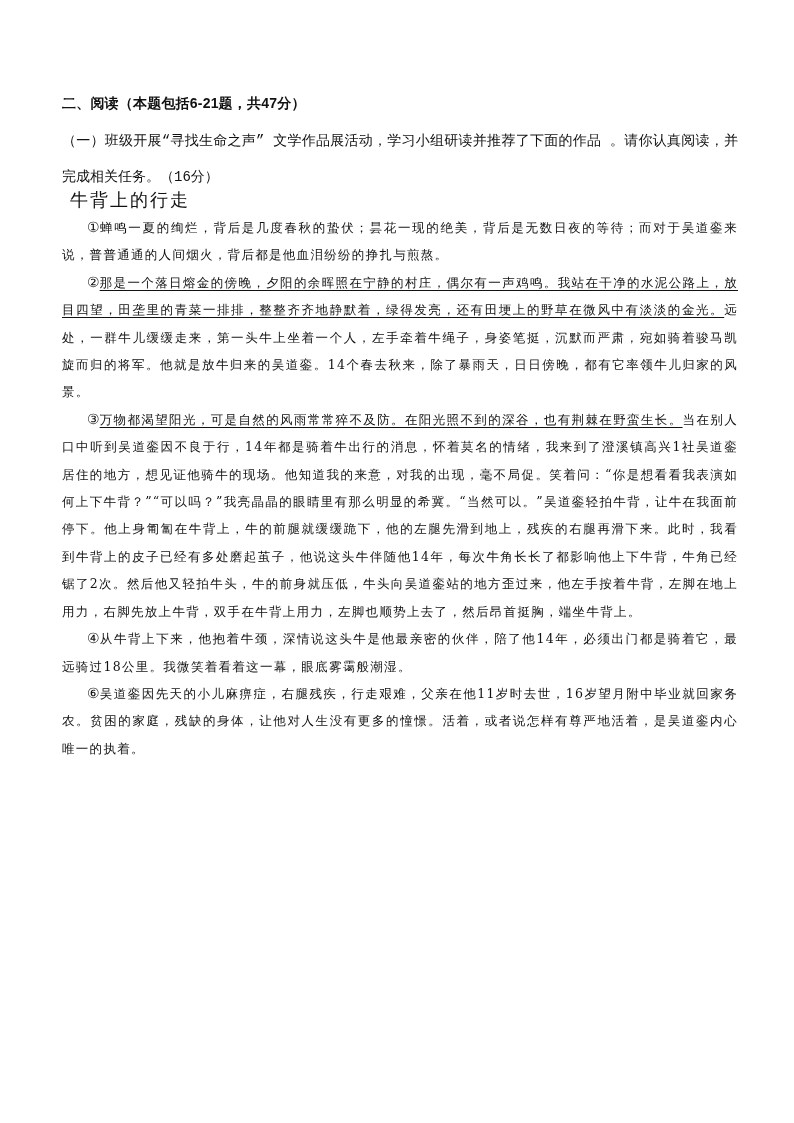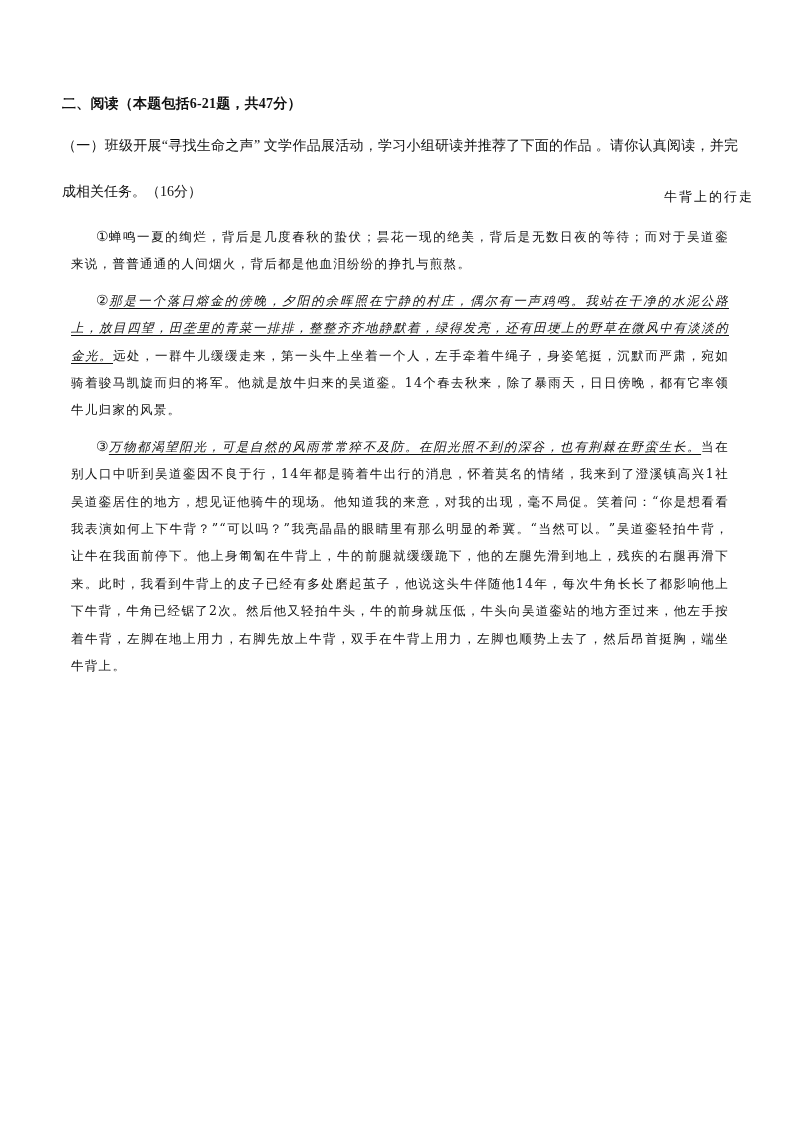--- a/index.html
+++ b/index.html
@@ -1,35 +1,37 @@
 <!DOCTYPE html>
 <html><head>
 <meta charset="utf-8">
 <style>
   html, body { margin: 0; padding: 0; background: #ffffff; }
   body { width: 794px; height: 1123px; position: relative; overflow: hidden;
          font-family: "DejaVu Serif", "Liberation Serif", serif; color: #111; }
   .page { position: absolute; left: 62px; top: 0; width: 676px; }
   .section-heading { position: absolute; top: 95px; left: 0; font-size: 14px; font-weight: bold;
-         font-family: Liberation Serif, serif; letter-spacing: 0.2px; }
-  .intro { position: absolute; top: 123px; left: 0; width: 676px; font-size: 14px; line-height: 46px;
-         font-family: Liberation Serif, serif; text-align: justify; }
-  .article-title { position: absolute; top: 188px; left: 16px; width: 676px; text-align: right;
-         font-size: 13px; letter-spacing: 2px; }
+         font-family: Liberation Sans, sans-serif; letter-spacing: 0.2px; }
+  .intro { position: absolute; top: 123px; left: 0; width: 676px; font-size: 14px; line-height: 36px;
+         font-family: Liberation Mono, monospace; text-align: justify; }
+  .article-title { position: absolute; top: 188px; left: 8px; width: 676px; text-align: left;
+         font-size: 18px; letter-spacing: 2px; }
   .body { position: absolute; top: 214px; left: 0; width: 676px; }
   .para { font-size: 12.5px; line-height: 27.4px; text-indent: 25px; text-align: justify;
-          margin: 9px; letter-spacing: 1.3px; }
+          margin: 0; letter-spacing: 1.3px; }
   .num { font-size: 14px; letter-spacing: 0; }
-  .ul { text-decoration: underline; text-decoration-thickness: 1px; text-underline-offset: 3px; font-style: italic; }
+  .ul { text-decoration: underline; text-decoration-thickness: 1px; text-underline-offset: 3px; }
 </style>
 </head>
 <body>
 
 <div class="page">
   <div class="section-heading">二、阅读（本题包括6-21题，共47分）</div>
   <div class="intro">（一）班级开展“寻找生命之声” 文学作品展活动，学习小组研读并推荐了下面的作品 。请你认真阅读，并完成相关任务。（16分）</div>
   <div class="article-title">牛背上的行走</div>
   <div class="body" id="article-body">
       <p class="para"><span class="num">①</span><span>蝉鸣一夏的绚烂，背后是几度春秋的蛰伏；昙花一现的绝美，背后是无数日夜的等待；而对于吴道銮来说，普普通通的人间烟火，背后都是他血泪纷纷的挣扎与煎熬。</span></p>
       <p class="para"><span class="num">②</span><span class="ul">那是一个落日熔金的傍晚，夕阳的余晖照在宁静的村庄，偶尔有一声鸡鸣。我站在干净的水泥公路上，放目四望，田垄里的青菜一排排，整整齐齐地静默着，绿得发亮，还有田埂上的野草在微风中有淡淡的金光。</span><span>远处，一群牛儿缓缓走来，第一头牛上坐着一个人，左手牵着牛绳子，身姿笔挺，沉默而严肃，宛如骑着骏马凯旋而归的将军。他就是放牛归来的吴道銮。14个春去秋来，除了暴雨天，日日傍晚，都有它率领牛儿归家的风景。</span></p>
       <p class="para"><span class="num">③</span><span class="ul">万物都渴望阳光，可是自然的风雨常常猝不及防。在阳光照不到的深谷，也有荆棘在野蛮生长。</span><span>当在别人口中听到吴道銮因不良于行，14年都是骑着牛出行的消息，怀着莫名的情绪，我来到了澄溪镇高兴1社吴道銮居住的地方，想见证他骑牛的现场。他知道我的来意，对我的出现，毫不局促。笑着问：“你是想看看我表演如何上下牛背？”“可以吗？”我亮晶晶的眼睛里有那么明显的希冀。“当然可以。”吴道銮轻拍牛背，让牛在我面前停下。他上身匍匐在牛背上，牛的前腿就缓缓跪下，他的左腿先滑到地上，残疾的右腿再滑下来。此时，我看到牛背上的皮子已经有多处磨起茧子，他说这头牛伴随他14年，每次牛角长长了都影响他上下牛背，牛角已经锯了2次。然后他又轻拍牛头，牛的前身就压低，牛头向吴道銮站的地方歪过来，他左手按着牛背，左脚在地上用力，右脚先放上牛背，双手在牛背上用力，左脚也顺势上去了，然后昂首挺胸，端坐牛背上。</span></p>
+      <p class="para"><span class="num">④</span><span>从牛背上下来，他抱着牛颈，深情说这头牛是他最亲密的伙伴，陪了他14年，必须出门都是骑着它，最远骑过18公里。我微笑着看着这一幕，眼底雾霭般潮湿。</span></p>
+      <p class="para"><span class="num">⑥</span><span>吴道銮因先天的小儿麻痹症，右腿残疾，行走艰难，父亲在他11岁时去世，16岁望月附中毕业就回家务农。贫困的家庭，残缺的身体，让他对人生没有更多的憧憬。活着，或者说怎样有尊严地活着，是吴道銮内心唯一的执着。</span></p>
     </div>
 </div>
 
 </body></html>

